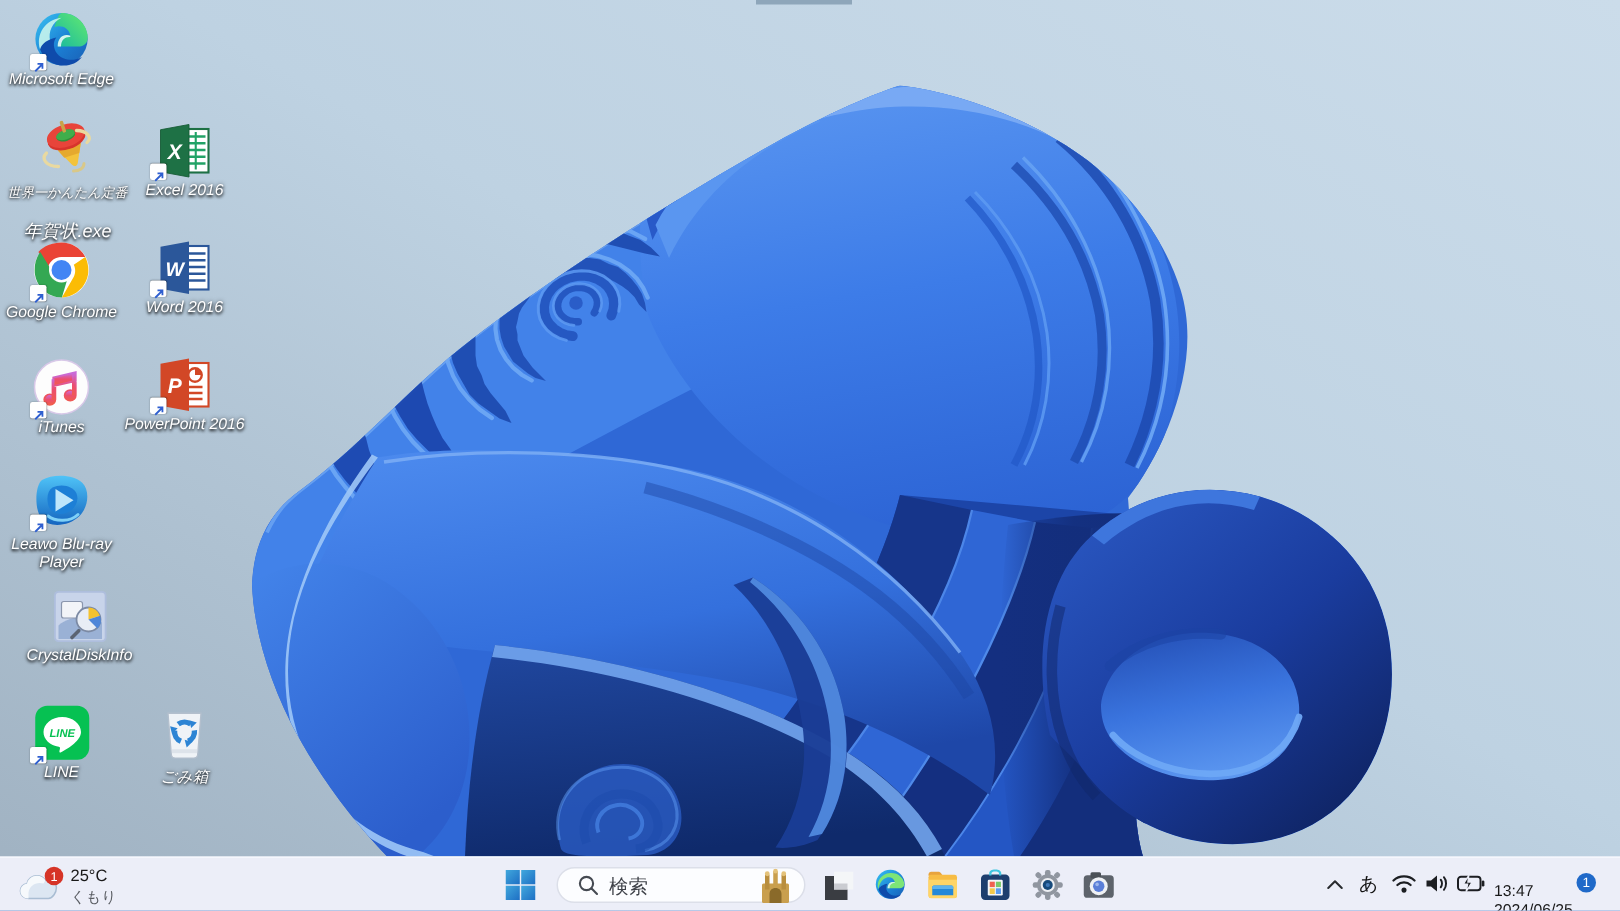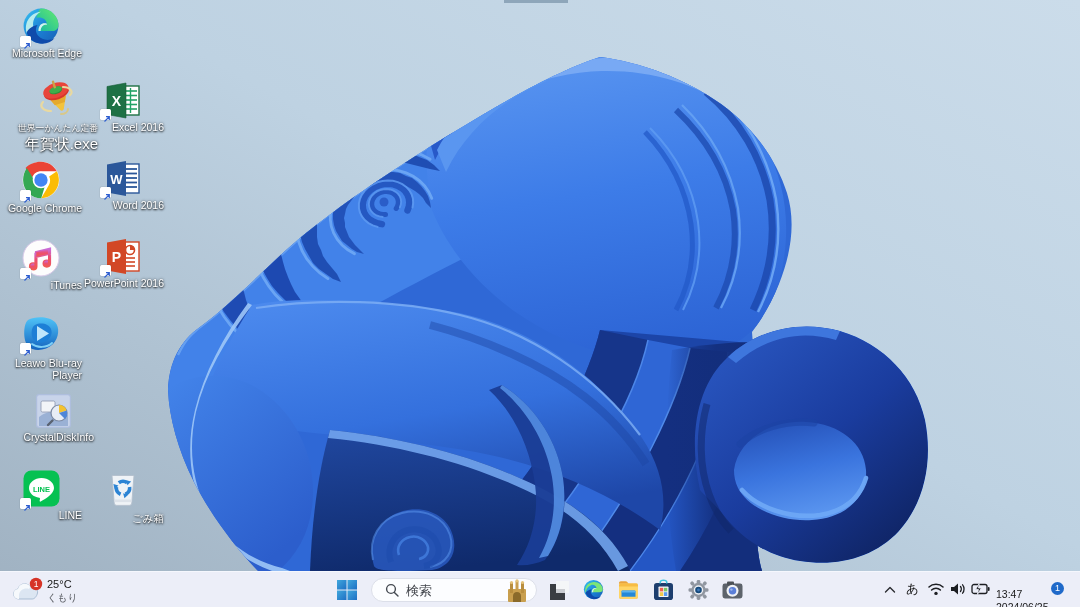--- a/index.html
+++ b/index.html
@@ -1,19 +1,19 @@
 <!DOCTYPE html>
 <html><head>
 <meta charset="utf-8">
 <style>
   html,body{margin:0;padding:0;width:1080px;height:607px;overflow:hidden;}
   body{font-family:"Liberation Sans",sans-serif;position:relative;background:#b9cddf;}
   #wall{position:absolute;left:0;top:0;width:1080px;height:607px;}
   #taskbar{position:absolute;left:0;top:571px;width:1080px;height:36px;background:#eceef8;border-top:1px solid #f5f7fd;}
-  .ic{position:absolute;width:82px;text-align:right;}
+  .ic{position:absolute;width:82px;text-align:center;font-style:italic;}
   .ic .glyph{display:block;margin:0 auto;}
   .ic{position:absolute;}
   .lbl{color:#fff;font-size:10.5px;line-height:12px;text-shadow:0 1px 2px rgba(0,0,0,.9),0 0 3px rgba(0,0,0,.55);margin-top:2px;white-space:nowrap;}
   .arrow{position:absolute;width:11px;height:11px;background:#fff;border-radius:1.5px;box-shadow:0 0 1px rgba(0,0,0,.45);}
 </style>
 </head>
 <body>
 <svg id="wall" viewBox="0 0 1080 607" preserveAspectRatio="none">
   <defs>
     <linearGradient id="bg" x1="1" y1="0" x2="0" y2="1">
@@ -285,36 +285,36 @@
       <path d="M3 16.4 C1 10 5.2 3.6 12 3 C8 5 6.4 9 7.2 12.6 C5.4 13.4 3.8 14.6 3 16.4 Z" fill="#c7f4ed" opacity="0.9"></path>
       <path d="M3 16.4 C4.8 20.8 8.6 23.2 13 23.2 C16 23.2 18.8 22 20.6 19.6 C17 21.6 12.6 21 10.2 18.2 C8.4 16 8.4 13.2 9.8 11.4 C6.4 12 3.6 14 3 16.4 Z" fill="#0f4bab"></path>
       <path d="M10.4 15.2 C10.4 11 13.2 9.7 15.7 10.6 L15.7 11.2 C13.8 11 11.8 12.2 11.8 15.2 Z" fill="#e6f6fc" opacity="0.9"></path>
     </svg>
     <div class="arrow" style="left:20px;top:29px;"><svg width="8" height="8" viewBox="0 0 8 8">
           <path d="M1.5 6.5 L6 2 M3 1.6 L6.3 1.6 L6.3 4.9" fill="none" stroke="#2f5fd0" stroke-width="1.2"></path>
         </svg></div>
     <div class="lbl">Microsoft Edge</div>
   </div>
 
-  <div class="ic" style="left:16px;top:78px;">
+  <div class="ic" style="left:4px;top:78px;">
     <svg class="glyph" width="40" height="41" viewBox="0 0 40 41">
       <g transform="rotate(-18 20 16)">
         <path d="M12 20 L28 20 L22 32 C21 34 19 34 18 32 Z" fill="#f3c33c"></path>
         <path d="M12 20 L28 20 L25 26 L14.5 26 Z" fill="#e5a92e"></path>
         <ellipse cx="20" cy="14" rx="13" ry="7.5" fill="#d7342c"></ellipse>
         <ellipse cx="20" cy="12.2" rx="13" ry="7.5" fill="#e8443a"></ellipse>
         <ellipse cx="20" cy="12.2" rx="6.5" ry="3.6" fill="#2f8f3a"></ellipse>
         <ellipse cx="20" cy="11.6" rx="6.5" ry="3.2" fill="#3fae4b"></ellipse>
         <rect x="18.8" y="2" width="2.4" height="8" rx="1" fill="#caa348"></rect>
       </g>
       <path d="M6 24 C2 28 6 33 14 33 M33 17 C37 14 33 9 26 9" fill="none" stroke="#e9d9a0" stroke-width="2.2" stroke-linecap="round"></path>
       <path d="M24 36 C28 36 31 34 31 31" fill="none" stroke="#d9c888" stroke-width="2" stroke-linecap="round"></path>
     </svg>
     <div class="lbl" style="margin-top:3px;font-size:8.8px;">世界一かんたん定番</div>
-    <div class="lbl" style="margin-top:4px;font-size:15px;">年賀状.exe</div>
+    <div class="lbl" style="margin-top:14px;font-size:12px;">年賀状.exe</div>
   </div>
 
   <div class="ic" style="left:82px;top:82px;">
     <svg class="glyph" width="38" height="37" viewBox="0 0 38 37">
       <rect x="18" y="4" width="17" height="29" fill="#fff" stroke="#1e7145" stroke-width="1.4"></rect>
       <g stroke="#21a366" stroke-width="1.6">
         <line x1="20" y1="9" x2="33" y2="9"></line>
           <line x1="20" y1="13.5" x2="33" y2="13.5"></line>
         <line x1="20" y1="18" x2="33" y2="18"></line>
           <line x1="20" y1="22.5" x2="33" y2="22.5"></line>

